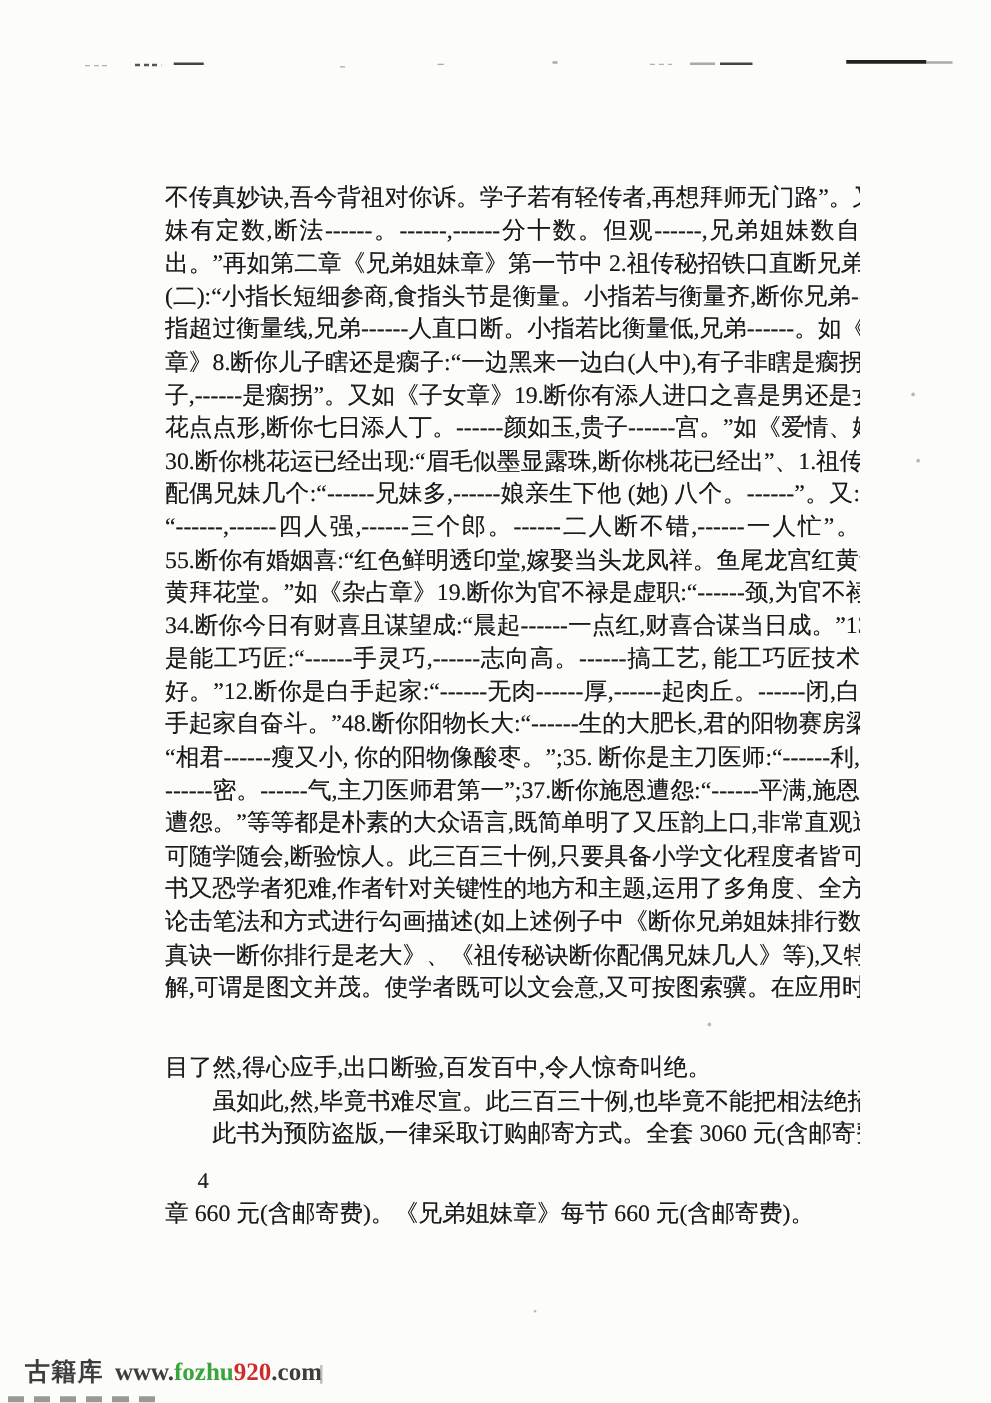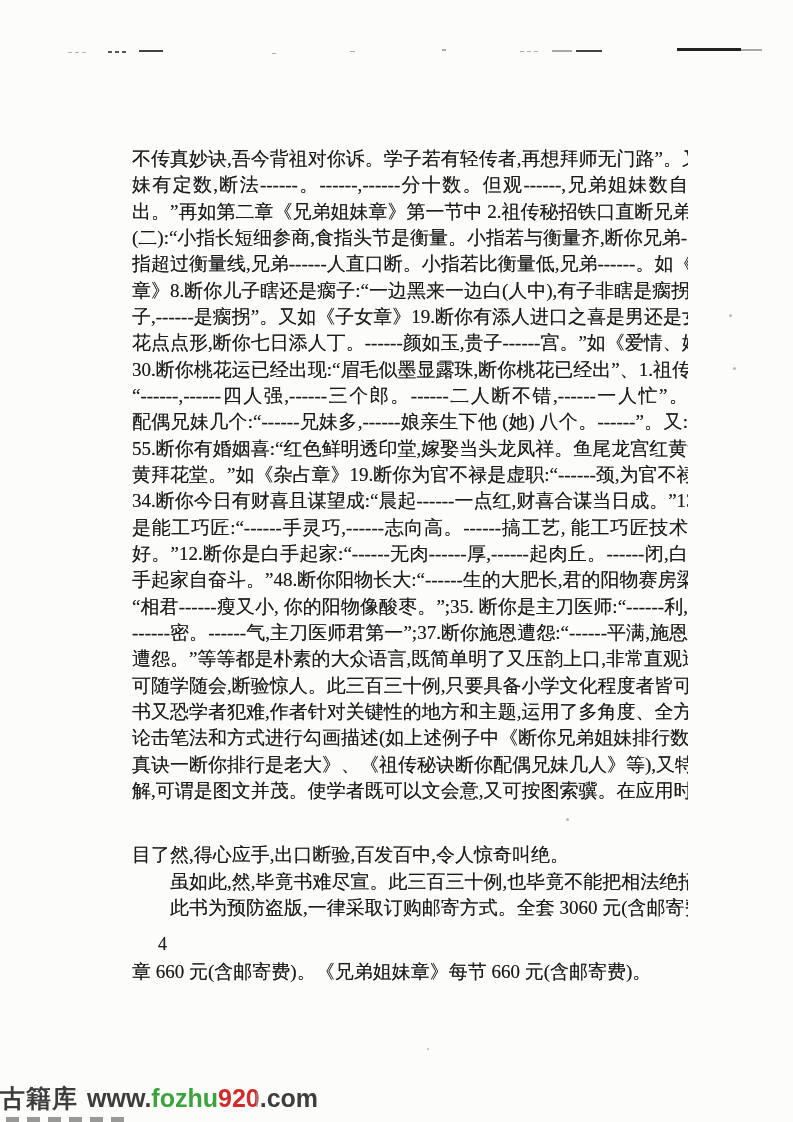--- a/index.html
+++ b/index.html
@@ -36,23 +36,23 @@
 
   
   .page-number{
     position:absolute;left:158px;top:934px;
     font-size:18px;color:#222;
     text-shadow:0 0 .4px rgba(0,0,0,.5);
   }
 
   
   .watermark{
-    position:absolute;left:0;top:1085px;height:27px;
-    font-family:Liberation Sans, sans-serif;
-    font-weight:bold;font-size:25px;line-height:27px;
+    position:absolute;left:20px;top:1085px;height:27px;
+    font-family:Liberation Serif, serif;
+    font-weight:bold;font-size:20px;line-height:27px;
     white-space:nowrap;
   }
   .wm-site{color:var(--watermark-base);letter-spacing:1px;margin-right:9px;}
   .wm-base{color:var(--watermark-base);}
   .wm-green{color:var(--watermark-green);}
   .wm-red{color:var(--watermark-red);}
 
   
   .artifact{position:absolute;}
   .dash-line{background:#444;}
@@ -91,22 +91,22 @@
   <div class="text-block">
       <div class="line">不传真妙诀,吾今背祖对你诉。学子若有轻传者,再想拜师无门路”。又:“兄弟姐</div>
       <div class="line">妹有定数,断法------。------,------分十数。但观------,兄弟姐妹数自</div>
       <div class="line">出。”再如第二章《兄弟姐妹章》第一节中 2.祖传秘招铁口直断兄弟姐妹数字真诀</div>
       <div class="line">(二):“小指长短细参商,食指头节是衡量。小指若与衡量齐,断你兄弟------。小</div>
       <div class="line">指超过衡量线,兄弟------人直口断。小指若比衡量低,兄弟------。如《子女</div>
       <div class="line">章》8.断你儿子瞎还是瘸子:“一边黑来一边白(人中),有子非瞎是瘸拐,------瞎</div>
       <div class="line">子,------是瘸拐”。又如《子女章》19.断你有添人进口之喜是男还是女:“气色梅</div>
       <div class="line">花点点形,断你七日添人丁。------颜如玉,贵子------宫。”如《爱情、婚姻章》</div>
       <div class="line">30.断你桃花运已经出现:“眉毛似墨显露珠,断你桃花已经出”、1.祖传秘诀断你</div>
+      <div class="line">配偶兄妹几个:“------兄妹多,------娘亲生下他 (她) 八个。------”。又:</div>
       <div class="line">“------,------四人强,------三个郎。------二人断不错,------一人忙”。</div>
-      <div class="line">配偶兄妹几个:“------兄妹多,------娘亲生下他 (她) 八个。------”。又:</div>
       <div class="line">55.断你有婚姻喜:“红色鲜明透印堂,嫁娶当头龙凤祥。鱼尾龙宫红黄紫,奸门青</div>
       <div class="line">黄拜花堂。”如《杂占章》19.断你为官不禄是虚职:“------颈,为官不禄是虚名。”</div>
       <div class="line">34.断你今日有财喜且谋望成:“晨起------一点红,财喜合谋当日成。”13.断你</div>
       <div class="line">是能工巧匠:“------手灵巧,------志向高。------搞工艺, 能工巧匠技术</div>
       <div class="line">好。”12.断你是白手起家:“------无肉------厚,------起肉丘。------闭,白</div>
       <div class="line">手起家自奋斗。”48.断你阳物长大:“------生的大肥长,君的阳物赛房梁。又:</div>
       <div class="line">“相君------瘦又小, 你的阳物像酸枣。”;35. 断你是主刀医师:“------利,</div>
       <div class="line">------密。------气,主刀医师君第一”;37.断你施恩遭怨:“------平满,施恩</div>
       <div class="line">遭怨。”等等都是朴素的大众语言,既简单明了又压韵上口,非常直观透视。学者,</div>
       <div class="line">可随学随会,断验惊人。此三百三十例,只要具备小学文化程度者皆可习用。旷此</div>

